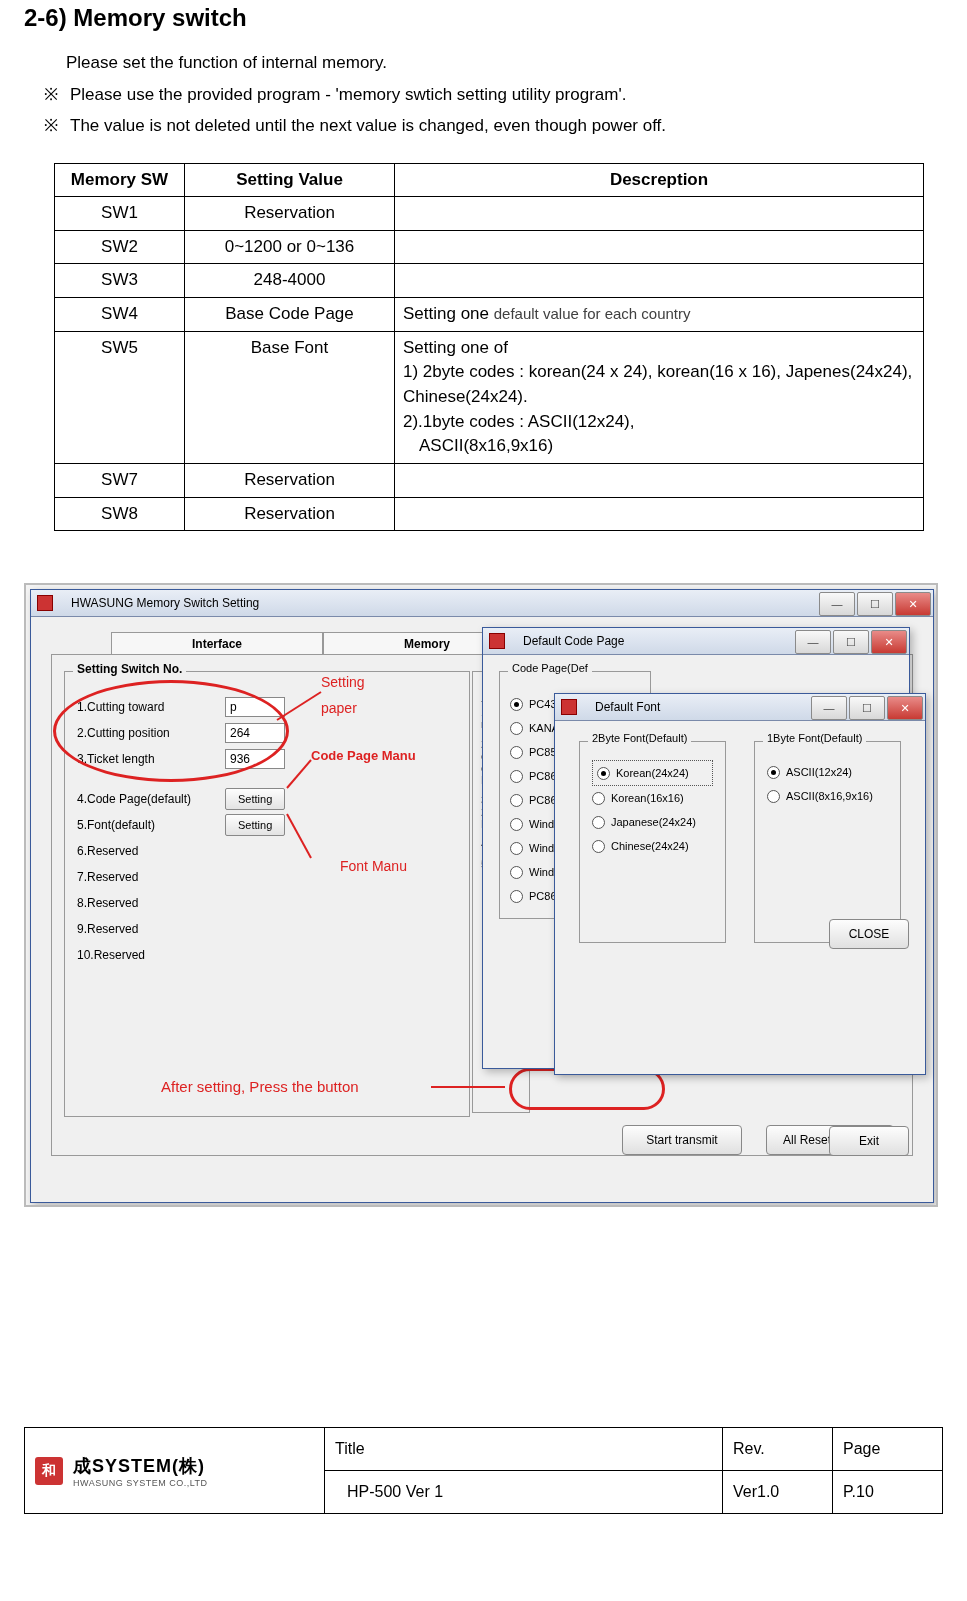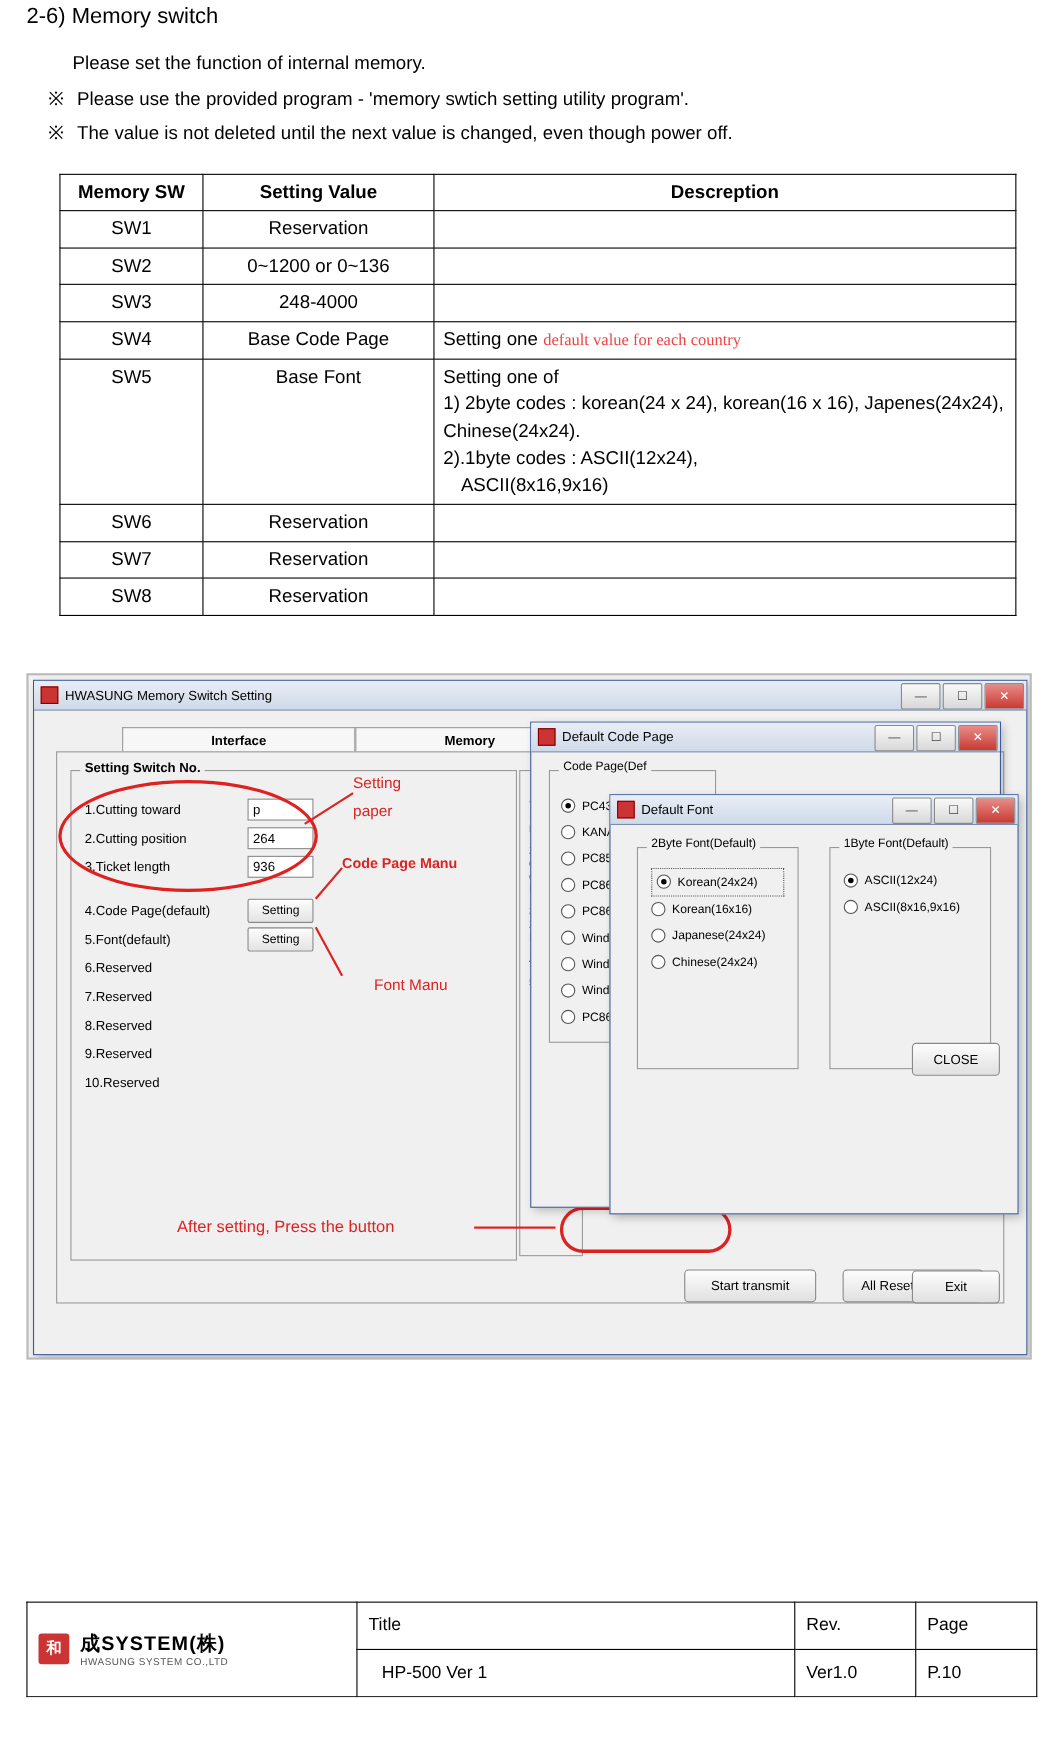--- a/index.html
+++ b/index.html
@@ -10,22 +10,22 @@
     color: #000;
     background: #fff;
   }
   .page {
     width: 967px;
     margin: 0 auto;
     box-sizing: border-box;
     padding: 4px 24px 0 24px;
   }
   .section-heading {
-    font-weight: normal;
-    font-size: 20px;
+    font-weight: bold;
+    font-size: 24px;
     margin: 0 0 18px 0;
   }
   .intro-line {
     margin: 0 0 6px 42px;
     font-size: 17px;
     line-height: 1.5;
   }
   .note-line {
     margin: 0 0 6px 18px;
     font-size: 17px;
@@ -57,21 +57,21 @@
     vertical-align: top;
   }
   table.mem-sw th {
     font-weight: bold;
     text-align: center;
     background: #fff;
   }
   table.mem-sw td.c1 { width: 130px; text-align: center; }
   table.mem-sw td.c2 { width: 210px; text-align: center; }
   table.mem-sw td.c3 { text-align: left; }
-  .desc-sub { font-size: 15px; color: #ef4444; font-family: Liberation Serif, serif; }
+  .desc-sub { font-size: 15px; color: #404040; }
   .desc-block { line-height: 1.55; }
   .desc-indent { padding-left: 16px; display: block; }
 
   
   .shot-wrap {
     border: 2px solid #bbb;
     margin: 52px 0 0 0;
     width: 910px;
     height: 620px;
     position: relative;
@@ -91,21 +91,21 @@
   .win .titlebar {
     display: flex;
     align-items: center;
     justify-content: space-between;
     background: linear-gradient(to bottom, #e9eef6, #cfd9e8);
     border-bottom: 1px solid #7a8aaa;
     height: 26px;
     padding: 0 0 0 6px;
     font-size: 12px;
   }
-  .win .titlebar .title-left { display: flex; align-items: center; gap: 6px; }
+  .win .titlebar .title-left { display: flex; align-items: center; gap: 18px; }
   .win .tb-icon {
     width: 14px; height: 14px; background: #c33; border: 1px solid #800;
   }
   .win .titlebar .winctrls { display: flex; height: 100%; }
   .win .winbtn {
     width: 34px; height: 22px; margin: 2px 2px 0 0;
     background: linear-gradient(to bottom, #f9f9f9, #d8d8d8);
     border: 1px solid #8a8a8a; border-radius: 2px;
     display: flex; align-items: center; justify-content: center;
     font-size: 11px; color: #444;
@@ -295,25 +295,20 @@
       </tr>
       <tr>
         <td class="c1">SW5</td>
         <td class="c2">Base Font</td>
         <td class="c3 desc-block">
           <span>Setting one of</span><br>
           <span>1) 2byte codes : korean(24 x 24), korean(16 x 16), Japenes(24x24), Chinese(24x24).</span><br>
           <span>2).1byte codes :   ASCII(12x24),</span><br>
           <span class="desc-indent">ASCII(8x16,9x16)</span>
         </td>
-      </tr>
-      <tr>
-        <td class="c1">SW6</td>
-        <td class="c2">Reservation</td>
-        <td class="c3"></td>
       </tr>
       <tr>
         <td class="c1">SW7</td>
         <td class="c2">Reservation</td>
         <td class="c3"></td>
       </tr>
       <tr>
         <td class="c1">SW8</td>
         <td class="c2">Reservation</td>
         <td class="c3"></td>

